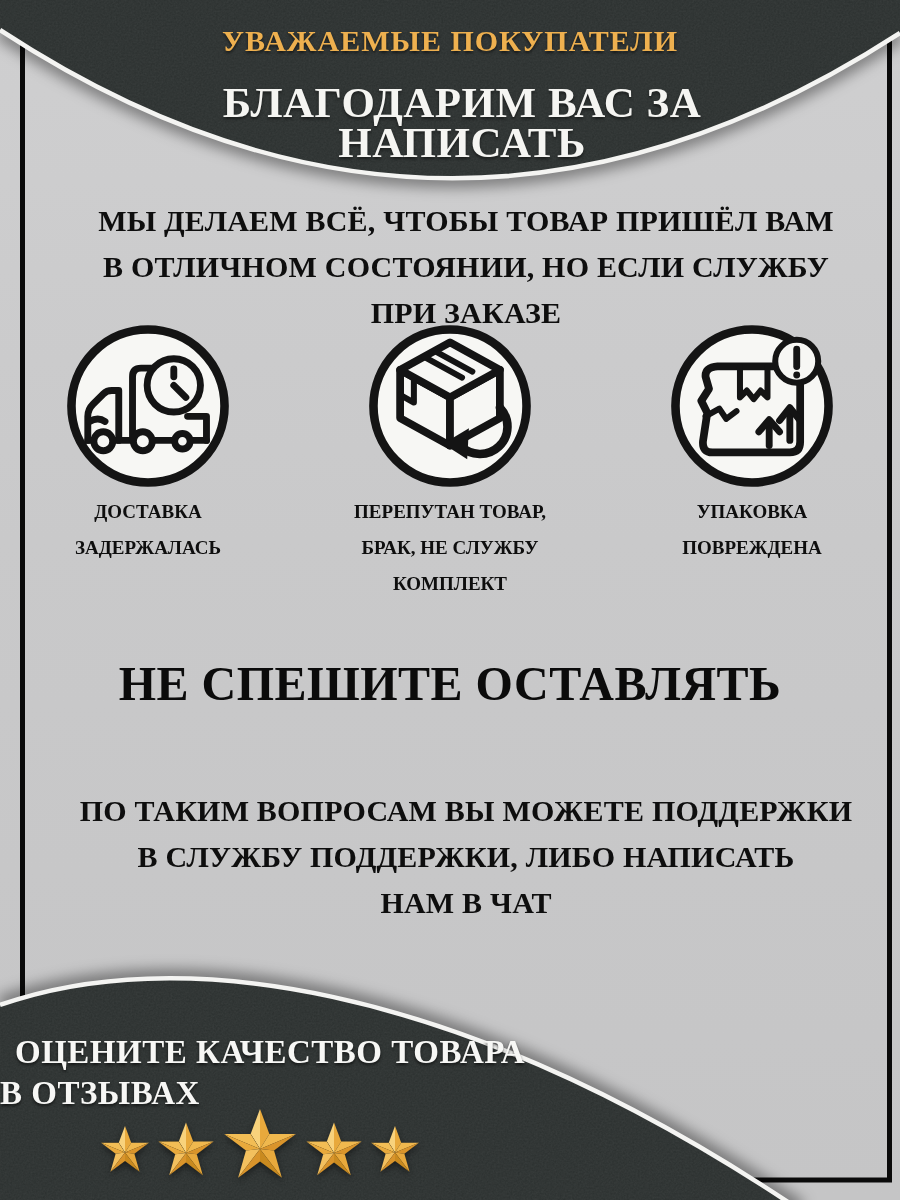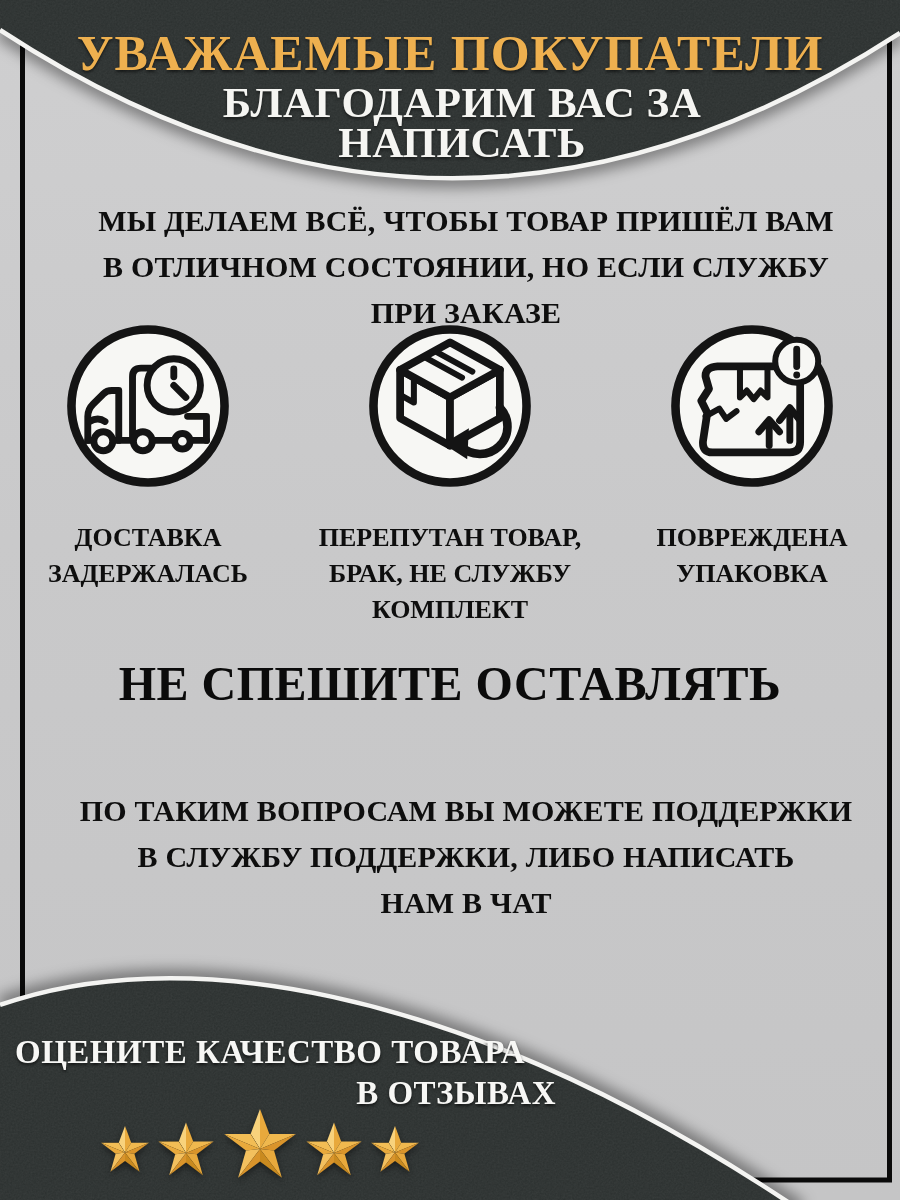--- a/index.html
+++ b/index.html
@@ -6,33 +6,33 @@
   .page{
     position:relative;width:900px;height:1200px;overflow:hidden;
     background:linear-gradient(180deg,#cfcfd0 0%,#c9c9ca 45%,#c5c5c6 100%);
     font-family:"Liberation Serif","DejaVu Serif",serif;
     -webkit-font-smoothing:antialiased;
   }
   .abs{position:absolute;}
   .ctr{left:0;width:900px;text-align:center;}
   .bg-svg{position:absolute;left:0;top:0;width:900px;height:1200px;}
   .gold-title{
-    font-size:50px;font-weight:700;letter-spacing:1px;color:#eeb04f;
+    font-size:30px;font-weight:700;letter-spacing:1px;color:#eeb04f;
     text-shadow:0 2px 3px rgba(0,0,0,.55);
   }
   .white-sub{
     font-size:43px;font-weight:700;letter-spacing:.5px;color:#f5f5f2;
     text-shadow:0 2px 3px rgba(0,0,0,.5);
     margin-left:12px;
   }
   .body-text{font-size:30px;font-weight:700;color:#0e0e0e;line-height:46px;letter-spacing:.2px;padding-left:16px;}
   .big-head{font-size:48px;font-weight:700;color:#0b0b0b;line-height:76px;letter-spacing:.5px;}
   .issue-col{position:absolute;top:320px;width:296px;text-align:center;}
   .issue-col svg.badge{display:block;margin:0 auto;width:172px;height:172px;}
-  .issue-label{margin-top:28px;font-size:26px;font-weight:700;color:#0e0e0e;line-height:36px;}
+  .issue-label{margin-top:2px;font-size:19px;font-weight:700;color:#0e0e0e;line-height:36px;}
   .footer-line{
     font-size:33px;font-weight:700;color:#f7f7f5;letter-spacing:.5px;
     text-shadow:0 2px 3px rgba(0,0,0,.6);
   }
   .star-row{
     position:absolute;left:95px;top:1100px;width:330px;height:100px;
     display:flex;justify-content:center;align-items:center;gap:5px;
   }
   .star-row svg{display:block;filter:drop-shadow(0 3px 3px rgba(0,0,0,.45));}
 </style>
@@ -144,37 +144,37 @@
         <path d="M60,73 V60"></path>
           <path d="M54,65 L60,58 L66,65"></path>
         <path d="M72,70 V52"></path>
           <path d="M66,58.5 L72,51 L78,58.5"></path>
       </g>
       <circle cx="76" cy="24" r="12.5" fill="#f7f7f4" stroke="#141414" stroke-width="3.5"></circle>
       <path d="M76,17 V27" fill="none" stroke="#141414" stroke-width="4" stroke-linecap="round"></path>
       <circle cx="76" cy="32" r="2" fill="#141414"></circle>
     </svg>
     <div class="issue-label">
+      <div>УПАКОВКА</div>
       <div>ПОВРЕЖДЕНА</div>
-      <div>УПАКОВКА</div>
     </div>
   </div>
 
   <div class="abs ctr big-head" style="top:646px">
     <div>НЕ СПЕШИТЕ ОСТАВЛЯТЬ</div>
   </div>
 
   <div class="abs ctr body-text" style="top:788px">
     <div>ПО ТАКИМ ВОПРОСАМ ВЫ МОЖЕТЕ ПОДДЕРЖКИ</div>
     <div>В СЛУЖБУ ПОДДЕРЖКИ, ЛИБО НАПИСАТЬ</div>
     <div>НАМ В ЧАТ</div>
   </div>
 
   <div class="abs footer-line" style="top:1034px;left:0;width:540px;text-align:center;">ОЦЕНИТЕ КАЧЕСТВО ТОВАРА</div>
-  <div class="abs footer-line" style="top:1075px;left:16px;width:540px;text-align:right;">В ОТЗЫВАХ</div>
+  <div class="abs footer-line" style="top:1075px;left:0;width:540px;text-align:left;">В ОТЗЫВАХ</div>
 
   <svg width="0" height="0" style="position:absolute">
     <symbol id="star" viewBox="0 0 100 100">
       <g>
         <polygon points="50,4 38,36 50,55" fill="#f8d27c"></polygon>
         <polygon points="4,36 38,36 50,55" fill="#f3c express"></polygon>
         <polygon points="4,36 38,36 50,55" fill="#f2bd55"></polygon>
         <polygon points="4,36 32,57 50,55" fill="#e8a93c"></polygon>
         <polygon points="22,92 32,57 50,55" fill="#f3c05e"></polygon>
         <polygon points="22,92 50,71 50,55" fill="#d9942b"></polygon>

